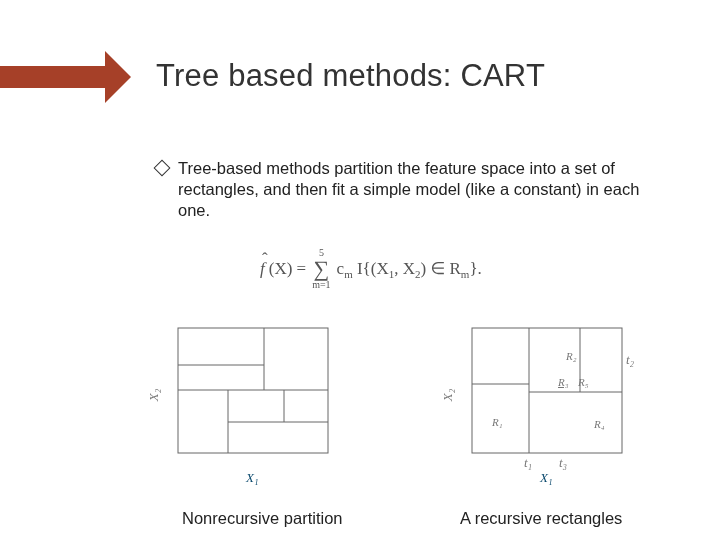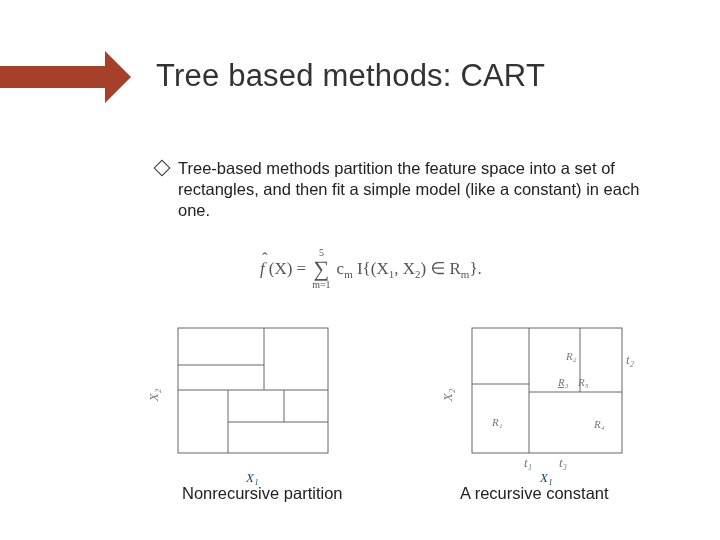--- a/index.html
+++ b/index.html
@@ -120,21 +120,21 @@
   .region-label {
     position: absolute;
     font-family: 'Times New Roman', serif;
     font-style: italic;
     font-size: 11px;
     color: #777;
   }
 
   .caption {
     position: absolute;
-    top: 484px;
+    top: 509px;
     font-size: 16.5px;
     color: #222;
   }
   .caption-left { left: 182px; }
   .caption-right { left: 460px; }
 
   svg line, svg rect { stroke: #666; stroke-width: 1; fill: none; }
 </style>
 </head>
 <body>
@@ -196,13 +196,13 @@
   <span class="region-label" style="left:124px; top:54px;">R₅</span>
   <span class="region-label" style="left:140px; top:96px;">R₄</span>
   
   <span class="tick" style="left:70px; top:133px;">t₁</span>
   <span class="tick" style="left:105px; top:133px;">t₃</span>
   <span class="tick" style="left:172px; top:30px;">t₂</span>
   <span class="axis-x" style="left:86px; top:148px;">X₁</span>
 </div>
 
 <div class="caption caption-left">Nonrecursive partition</div>
-<div class="caption caption-right">A recursive constant</div>
+<div class="caption caption-right">A recursive rectangles</div>
 
 </body></html>

